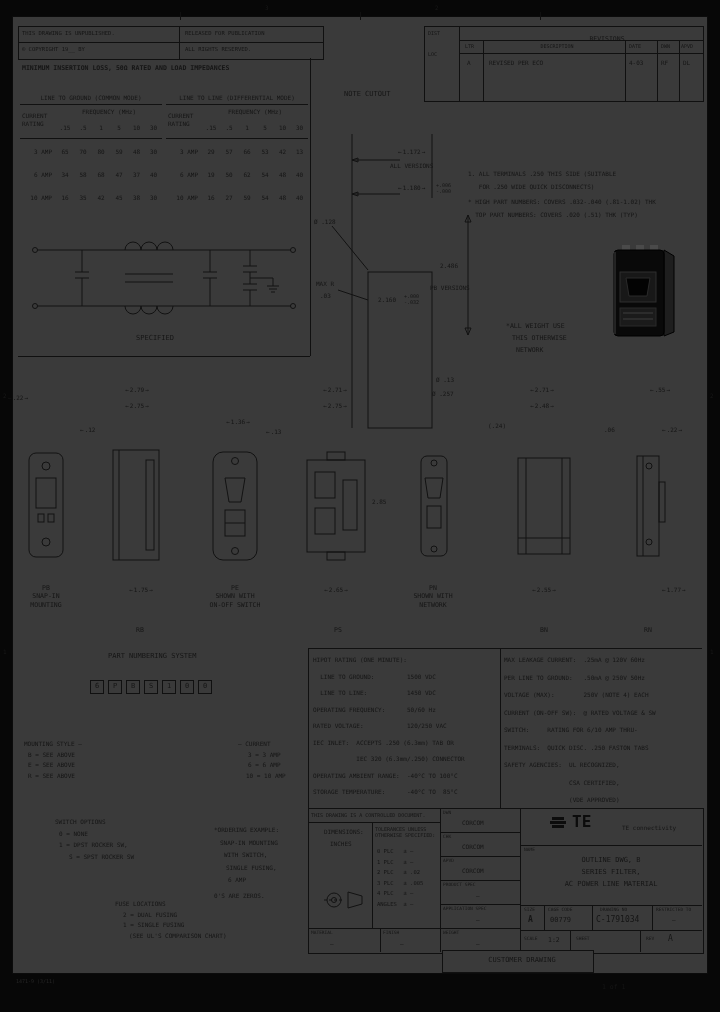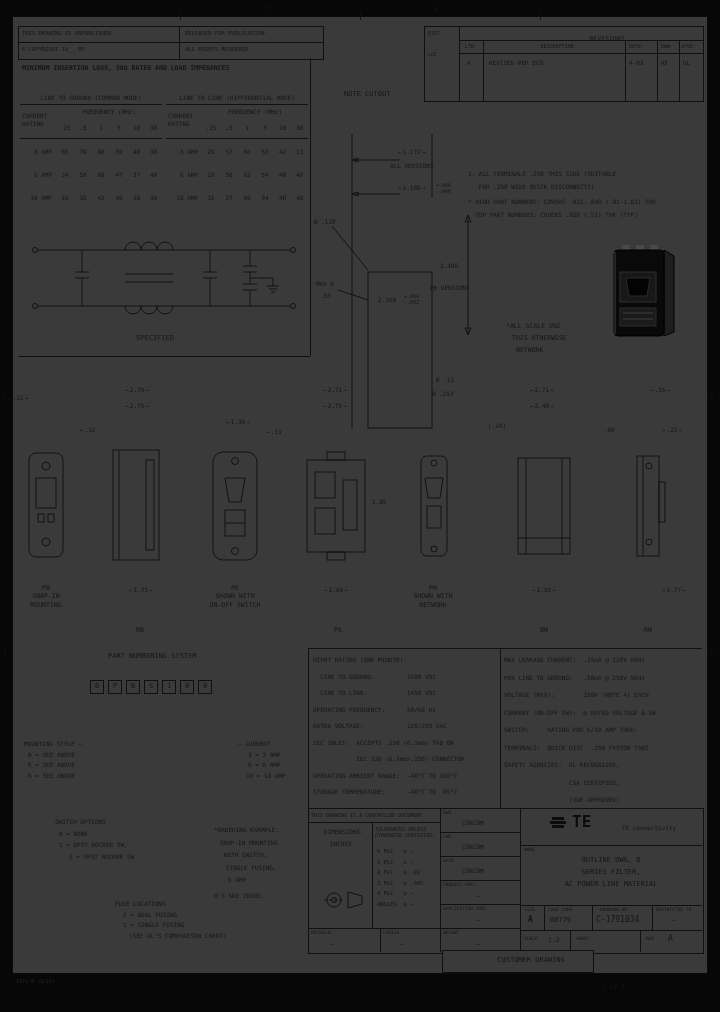--- a/index.html
+++ b/index.html
@@ -227,21 +227,21 @@
   <rect x="52" y="3" width="8" height="6" fill="#4a4a4a"></rect>
   <rect x="16" y="8" width="50" height="86" rx="4" fill="#090909" stroke="#000"></rect>
   <rect x="22" y="30" width="36" height="30" fill="#181818" stroke="#2e2e2e" stroke-width="1"></rect>
   <polygon points="28,36 52,36 49,54 31,54" fill="#030303" stroke="#2a2a2a"></polygon>
   <rect x="22" y="66" width="36" height="18" fill="#1b1b1b" stroke="#2a2a2a"></rect>
   <line x1="25" y1="71" x2="55" y2="71" stroke="#3e3e3e"></line>
   <line x1="25" y1="77" x2="55" y2="77" stroke="#3e3e3e"></line>
   <line x1="17" y1="10" x2="17" y2="92" stroke="#404040"></line>
 </svg>
 
-<span class="abs t65" style="left:506px;top:322px;">*ALL SCALE USE</span>
+<span class="abs t65" style="left:506px;top:322px;">*ALL WEIGHT USE</span>
 <span class="abs t65" style="left:512px;top:334px;">THIS OTHERWISE</span>
 <span class="abs t65" style="left:516px;top:346px;">NETWORK</span>
 
 <svg class="sv" style="left:28px;top:452px;" width="36" height="106">
   <rect x="1" y="1" width="34" height="104" rx="7"></rect>
   <circle cx="18" cy="14" r="4"></circle>
   <rect x="8" y="26" width="20" height="30"></rect>
   <rect x="10" y="62" width="6" height="8"></rect>
     <rect x="20" y="62" width="6" height="8"></rect>
   <circle cx="18" cy="90" r="4"></circle>
@@ -493,16 +493,16 @@
 <span class="cell-label abs" style="left:524px;top:936px;">SCALE</span>
 <span class="abs t65" style="left:548px;top:936px;">1:2</span>
 <div class="line" style="left:570px;top:930px;width:1px;height:22px;"></div>
 <span class="cell-label abs" style="left:576px;top:936px;">SHEET</span>
 <span class="abs t65" style="left:602px;top:983px;text-align:center;">1 of 1</span>
 <div class="line" style="left:640px;top:930px;width:1px;height:22px;"></div>
 <span class="cell-label abs" style="left:646px;top:936px;">REV</span>
 <span class="abs t8" style="left:668px;top:934px;">A</span>
 
 <div class="bx" style="left:442px;top:950px;width:150px;height:21px;background:#3a3a3a;">
-  <span class="abs t7 ctr" style="left:13px;top:5px;width:150px;">CUSTOMER DRAWING</span>
+  <span class="abs t7 ctr" style="left:4px;top:5px;width:150px;">CUSTOMER DRAWING</span>
 </div>
 
 <span class="abs t5" style="left:16px;top:978px;color:#262626;">1471-9 (3/11)</span>
 
 </body></html>

